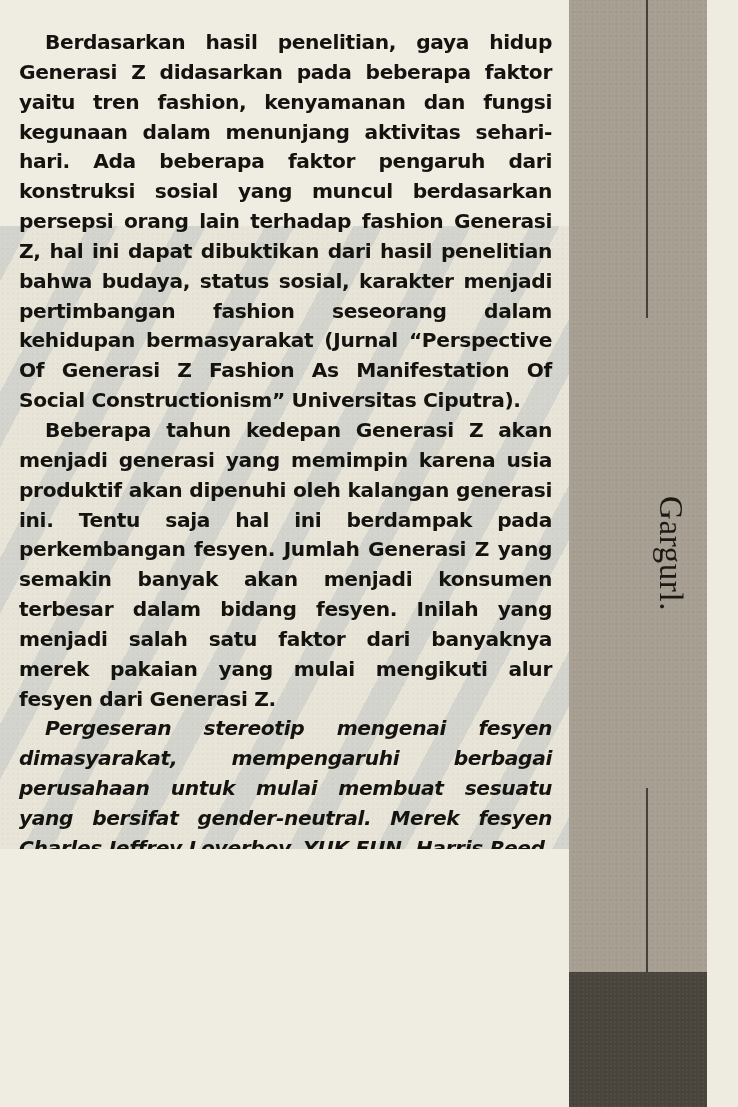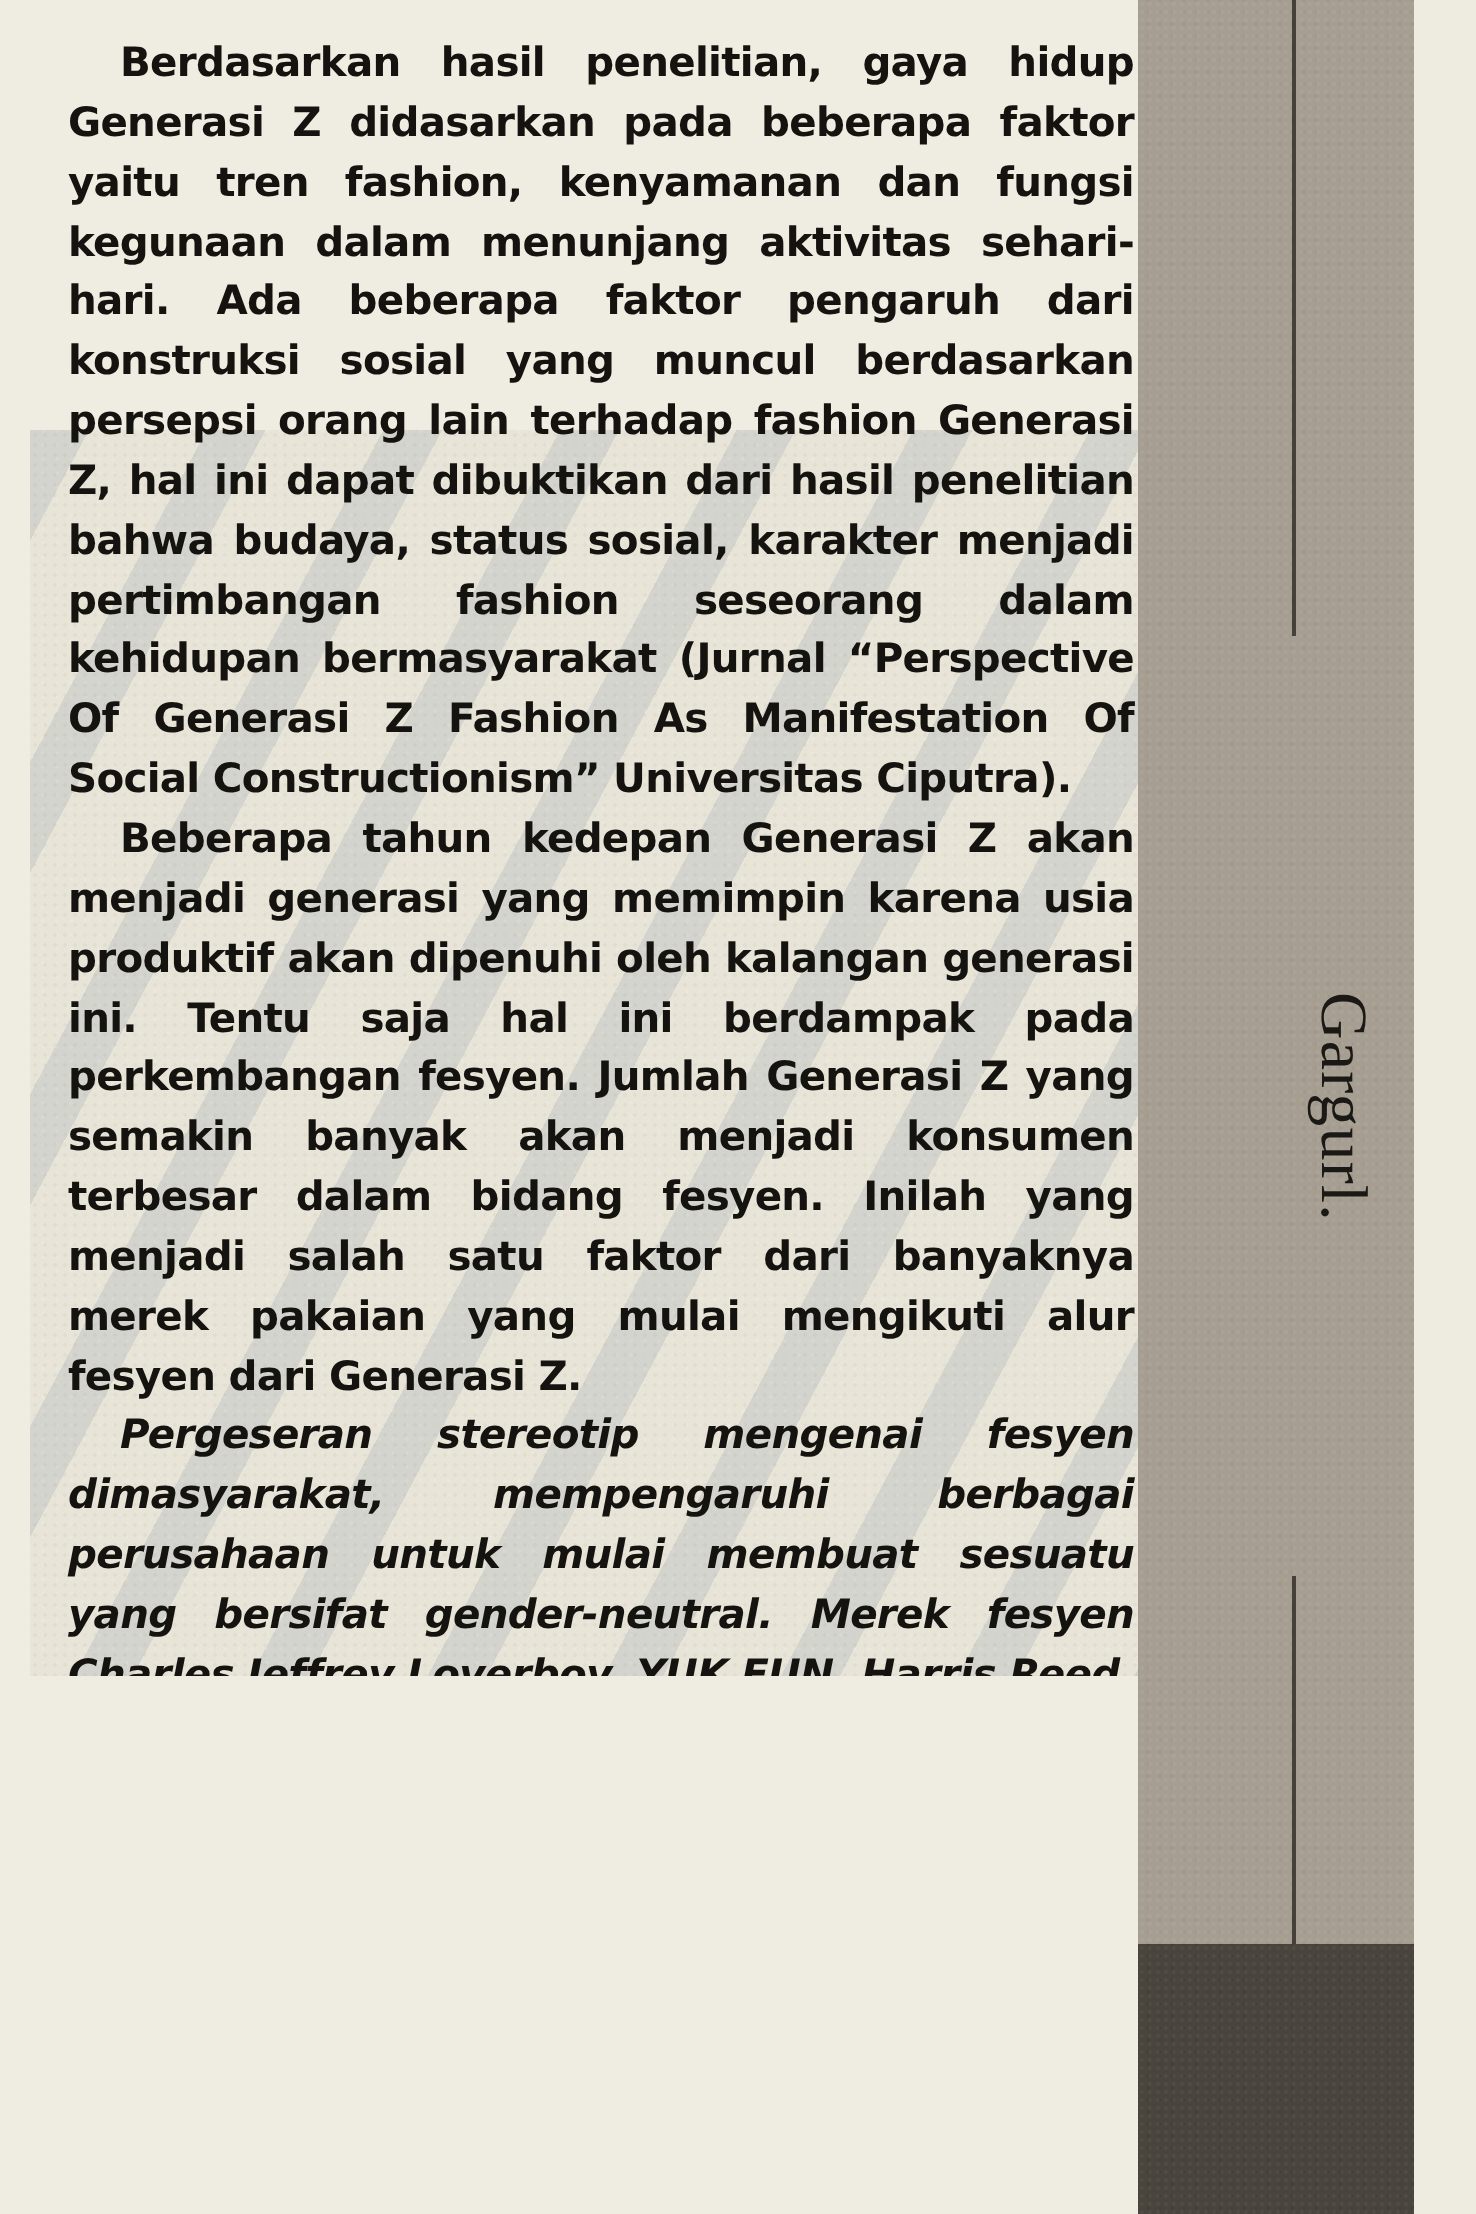--- a/index.html
+++ b/index.html
@@ -13,26 +13,25 @@
     height: 1107px;
     overflow: hidden;
     background: #efece2;
     font-family: "Liberation Sans", sans-serif;
   }
 
   
   .article-col {
     position: absolute;
     left: 0;
-    top: 0;
+    top: 11px;
     width: 569px;
     height: 838px;
     background: #efece2;
     overflow: hidden;
-    margin-left: 15px;
   }
 
   
   .texture-band {
     position: absolute;
     left: 0;
     top: 215px;
     width: 569px;
     height: 790px;
     background-color: #e8e4d8;

